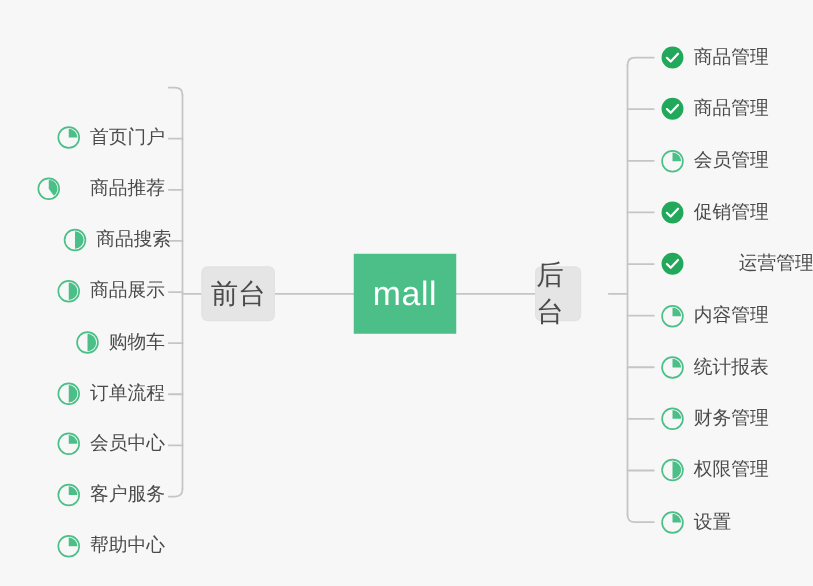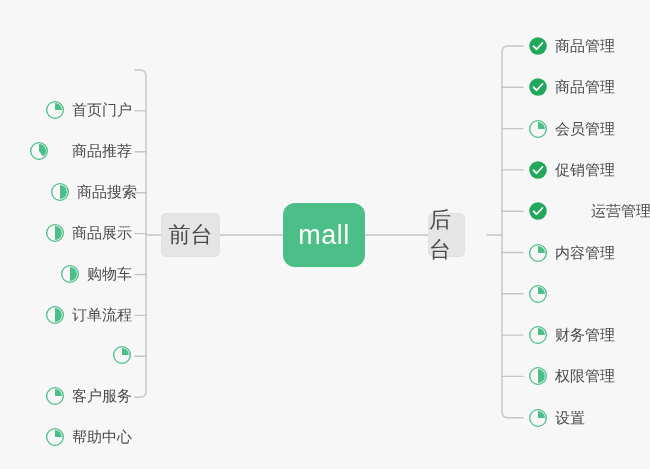--- a/index.html
+++ b/index.html
@@ -14,21 +14,21 @@
 
   
   #wires{position:absolute;left:0;top:0;width:650px;height:469px;}
 
   
   .center-node{
     position:absolute;
     display:flex;align-items:center;justify-content:center;
     background:#4cbf89;
     color:#ffffff;
-    border-radius:12px;
+    border-radius:0;
     font-size:27px;
     letter-spacing:.5px;
     box-sizing:border-box;
   }
   .branch-node{
     position:absolute;
     display:flex;align-items:center;justify-content:center;
     background:#e5e5e5;
     color:#4a4a4a;
     border:1px solid #e2e2e2;
@@ -147,20 +147,21 @@
           <circle cx="12" cy="12" r="10" fill="none" stroke="#4cbf89" stroke-width="1.6"></circle>
           <path d="M 12 12 L 12 3.6999999999999993 A 8.3 8.3 0 0 1 12.000000000000002 20.3 Z" fill="#4cbf89"></path>
         </svg>
         <span class="leaf-label">订单流程</span>
       </div>
       <div class="leaf left" style="right: 518px; top: 302.4px;">
         <svg class="ic" viewBox="0 0 24 24">
           <circle cx="12" cy="12" r="10" fill="none" stroke="#4cbf89" stroke-width="1.6"></circle>
           <path d="M 12 12 L 12 3.6999999999999993 A 8.3 8.3 0 0 1 20.3 12 Z" fill="#4cbf89"></path>
         </svg>
+        <span class="leaf-label">会员中心</span>
       </div>
       <div class="leaf left" style="right: 518px; top: 343.3px; justify-content: space-between;">
         <svg class="ic" viewBox="0 0 24 24">
           <circle cx="12" cy="12" r="10" fill="none" stroke="#4cbf89" stroke-width="1.6"></circle>
           <path d="M 12 12 L 12 3.6999999999999993 A 8.3 8.3 0 0 1 20.3 12 Z" fill="#4cbf89"></path>
         </svg>
         <span class="leaf-label">客户服务</span>
       </div>
       <div class="leaf left" style="right: 518px; top: 384.2px;">
         <svg class="ic" viewBox="0 0 24 24">
@@ -211,20 +212,21 @@
           <circle cx="12" cy="12" r="10" fill="none" stroke="#4cbf89" stroke-width="1.6"></circle>
           <path d="M 12 12 L 12 3.6999999999999993 A 8.3 8.3 0 0 1 20.3 12 Z" fill="#4cbf89"></path>
         </svg>
         <span class="leaf-label">内容管理</span>
       </div>
       <div class="leaf right" style="left: 528px; top: 280.8px;">
         <svg class="ic" viewBox="0 0 24 24">
           <circle cx="12" cy="12" r="10" fill="none" stroke="#4cbf89" stroke-width="1.6"></circle>
           <path d="M 12 12 L 12 3.6999999999999993 A 8.3 8.3 0 0 1 20.3 12 Z" fill="#4cbf89"></path>
         </svg>
+        <span class="leaf-label">统计报表</span>
       </div>
       <div class="leaf right" style="left: 528px; top: 322.1px;">
         <svg class="ic" viewBox="0 0 24 24">
           <circle cx="12" cy="12" r="10" fill="none" stroke="#4cbf89" stroke-width="1.6"></circle>
           <path d="M 12 12 L 12 3.6999999999999993 A 8.3 8.3 0 0 1 20.3 12 Z" fill="#4cbf89"></path>
         </svg>
         <span class="leaf-label">财务管理</span>
       </div>
       <div class="leaf right" style="left: 528px; top: 363.4px;">
         <svg class="ic" viewBox="0 0 24 24">

